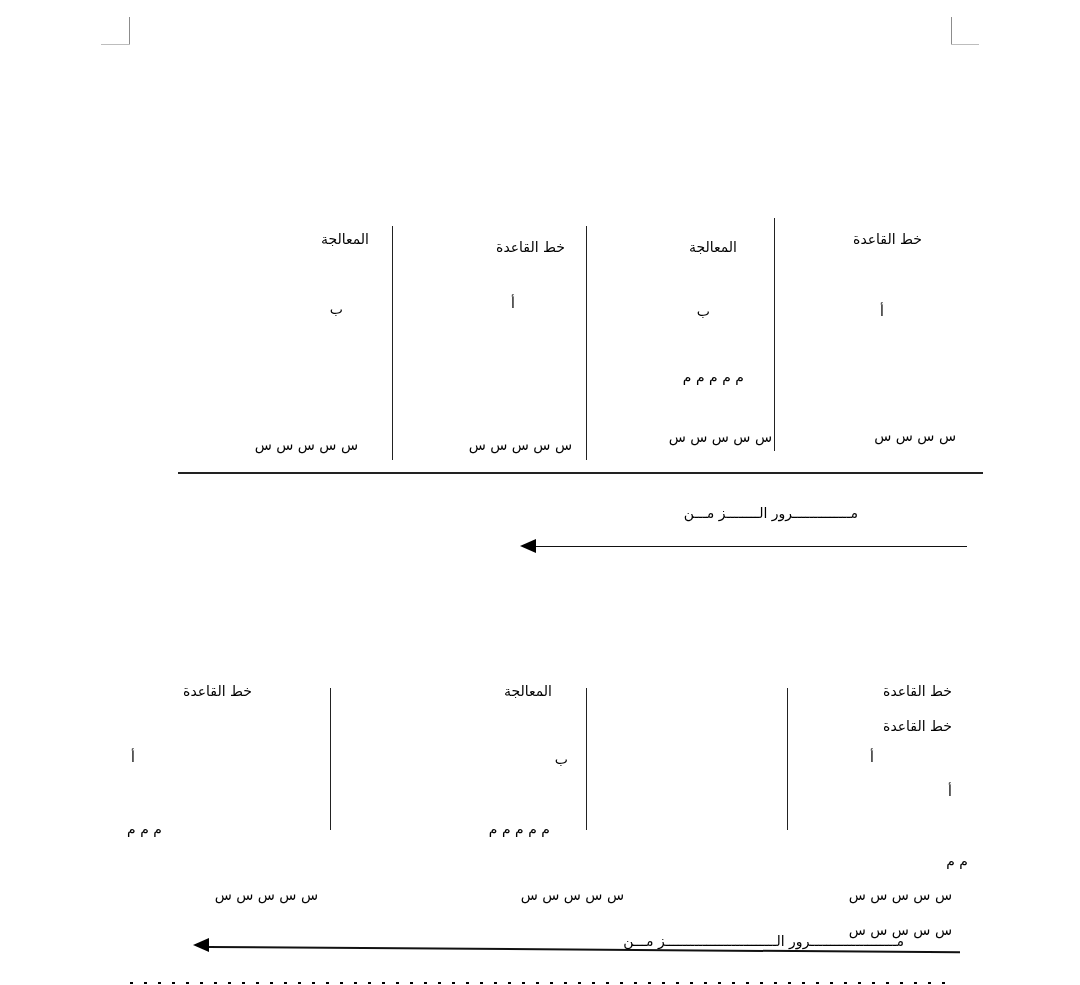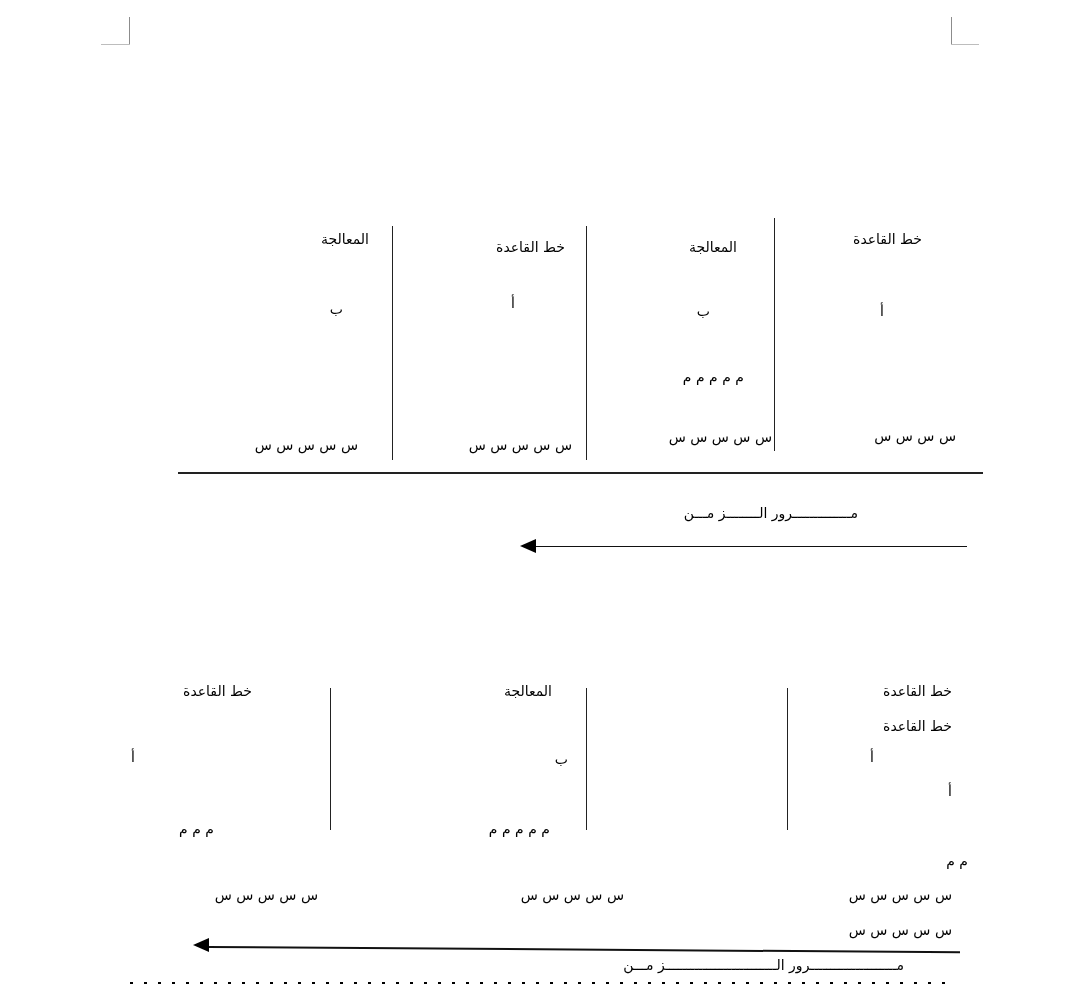--- a/index.html
+++ b/index.html
@@ -97,24 +97,24 @@
   <div class="txt" style="right:512px; top:746px;">ب</div>
   <div class="txt" style="right:530px; top:816px;">م م م م م</div>
   <div class="txt" style="right:456px; top:882px;">س س س س س</div>
 
   <div class="vline" style="left:586px; top:688px; height:142px;"></div>
 
   <div class="vline" style="left:330px; top:688px; height:142px;"></div>
 
   <div class="txt" style="right:828px; top:678px;">خط القاعدة</div>
   <div class="txt" style="right:945px; top:744px;">أ</div>
-  <div class="txt" style="right:866px; top:816px;margin-left:48px;">م م م</div>
+  <div class="txt" style="right:918px; top:816px;margin-left:48px;">م م م</div>
   <div class="txt" style="right:762px; top:882px;">س س س س س</div>
 
   <div class="arrow-line" style="left:208px; top:946px; width:752px; height:2px; transform:rotate(0.4deg); transform-origin:left center;"></div>
   <div class="arrowhead" style="left:193px; top:938px;"></div>
 
-  <div class="txt" style="right:176px; top:952px;">مـــــــــــــــــــــرور الـــــــــــــــــــــــــــز مـــن</div>
+  <div class="txt" style="right:176px; top:928px;">مـــــــــــــــــــــرور الـــــــــــــــــــــــــــز مـــن</div>
 </div>
 
 <div class="abs" style="left:130px; top:980px; width:820px; height:5px; overflow:hidden;">
   <div style="height:2px; margin-top:2px; background:repeating-linear-gradient(90deg, #000 0 3px, transparent 3px 14px);"></div>
 </div>
 
 </body></html>

